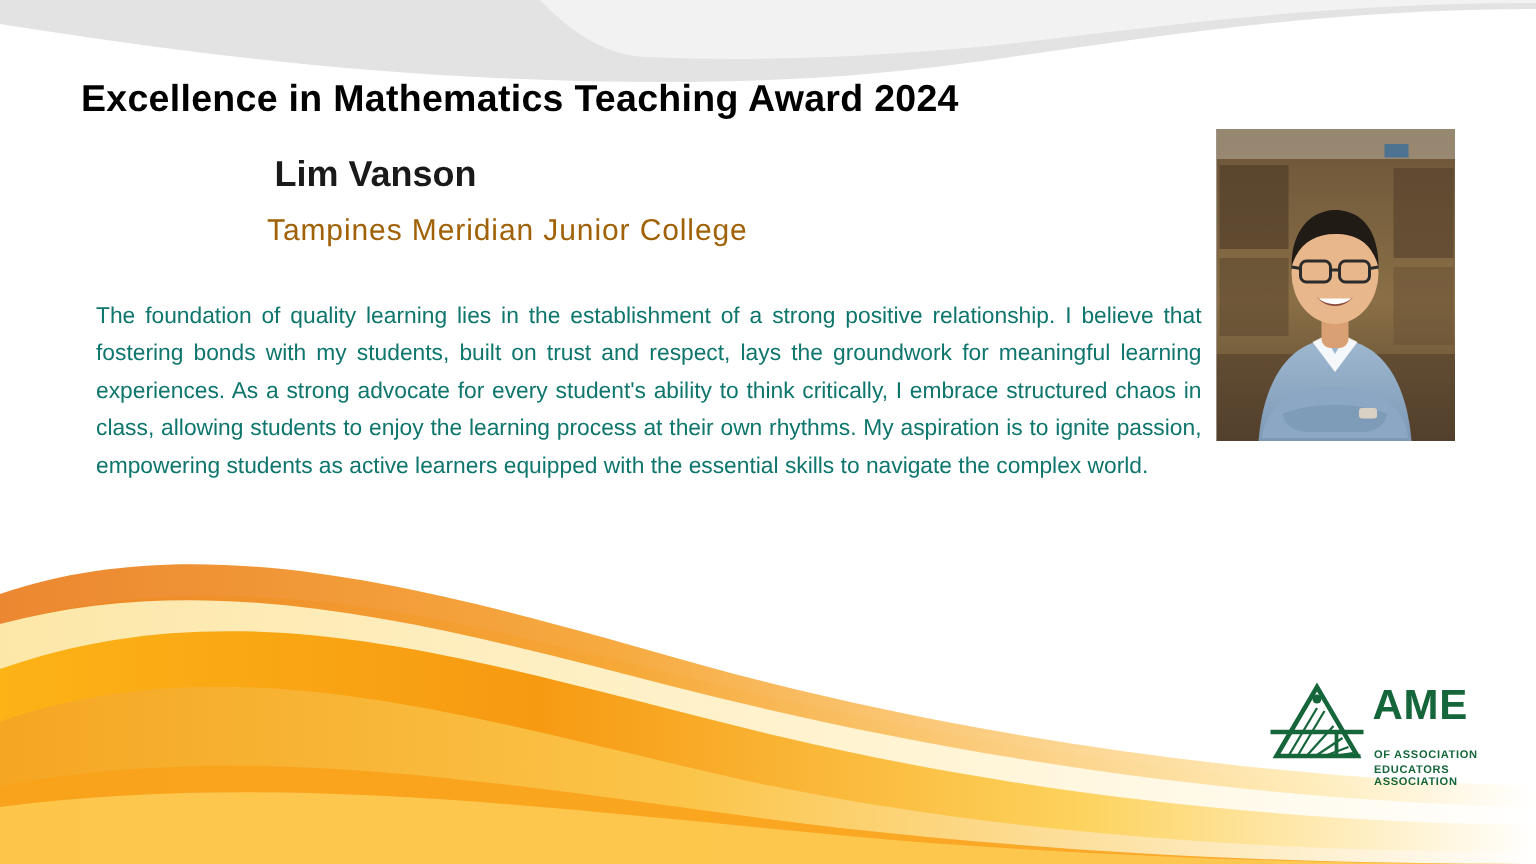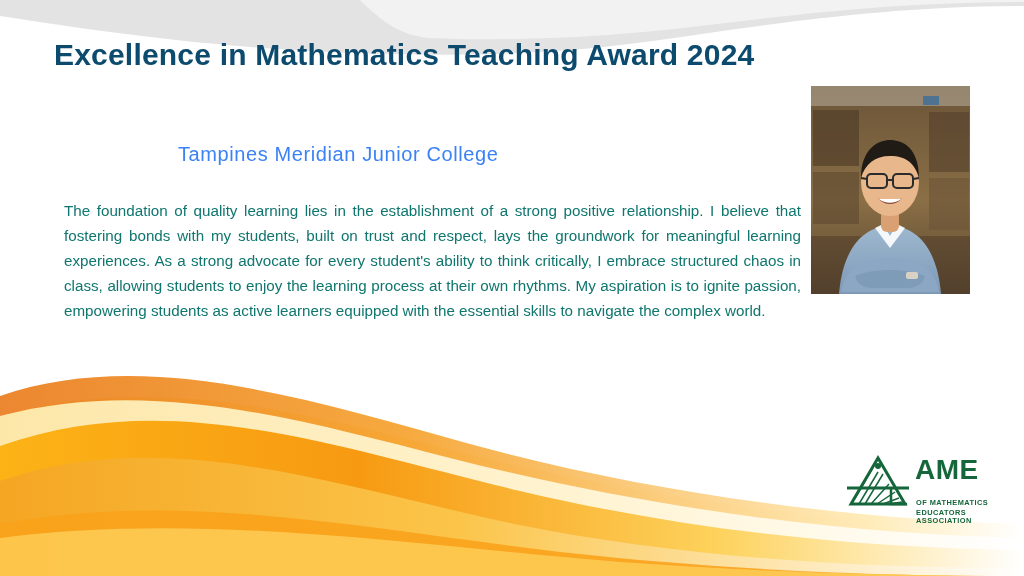--- a/index.html
+++ b/index.html
@@ -39,24 +39,24 @@
     bottom: 0;
     width: 1024px;
     height: 300px;
     pointer-events: none;
   }
 
   
   .award-title {
     position: absolute;
     left: 54px;
-    top: 38px;
-    font-size: 30px;
-    font-weight: bold;
-    color: #0c4a6e;
+    top: 52px;
+    font-size: 25px;
+    font-weight: bold;
+    color: #000000;
     letter-spacing: 0.2px;
     white-space: nowrap;
   }
 
   
   .recipient-name {
     position: absolute;
     left: 183px;
     top: 103px;
     font-size: 24px;
@@ -64,21 +64,21 @@
     color: #1a1a1a;
     white-space: nowrap;
   }
 
   
   .school-name {
     position: absolute;
     left: 178px;
     top: 143px;
     font-size: 20px;
-    color: #3b82f6;
+    color: #a16207;
     letter-spacing: 0.6px;
     white-space: nowrap;
   }
 
   
   .quote {
     position: absolute;
     left: 64px;
     top: 198px;
     width: 737px;
@@ -187,20 +187,21 @@
 
     <path d="M0,120 C140,72 300,120 470,168 C640,215 840,243 1024,248 L1024,262 C830,258 630,228 450,182 C300,144 150,100 0,140 Z" fill="url(#g3)" opacity="0.85"></path>
 
     <path d="M0,248 C180,214 360,252 560,276 C740,296 900,300 1024,300 L0,300 Z" fill="#f9a21b" opacity="0.9"></path>
 
     <path d="M0,262 C200,236 400,268 620,286 C790,298 920,300 1024,300 L0,300 Z" fill="#fdd25c" opacity="0.75"></path>
   </svg>
 
   <div class="award-title">Excellence in Mathematics Teaching Award 2024</div>
 
+  <div class="recipient-name">Lim Vanson</div>
 
   <div class="school-name">Tampines Meridian Junior College</div>
 
   <div class="quote">The foundation of quality learning lies in the establishment of a strong positive relationship. I believe that fostering bonds with my students, built on trust and respect, lays the groundwork for meaningful learning experiences. As a strong advocate for every student's ability to think critically, I embrace structured chaos in class, allowing students to enjoy the learning process at their own rhythms. My aspiration is to ignite passion, empowering students as active learners equipped with the essential skills to navigate the complex world.</div>
 
   <div class="portrait">
     <svg width="159" height="208" viewBox="0 0 159 208">
       <defs>
         <linearGradient id="bg" x1="0" y1="0" x2="0" y2="1">
           <stop offset="0%" stop-color="#6b5438"></stop>
@@ -264,17 +265,17 @@
         <line x1="44" y1="52" x2="57" y2="50"></line>
       </g>
 
       <line x1="2" y1="36" x2="64" y2="36" stroke="#15663a" stroke-width="3"></line>
 
       <path d="M46,36 L46,52 L62,52" fill="none" stroke="#15663a" stroke-width="2.5"></path>
       <circle cx="33" cy="14" r="3" fill="#15663a"></circle>
     </svg>
     <div class="ame-text">AME</div>
     <div class="sub1">ASSOCIATION</div>
-    <div class="sub2">OF MATHEMATICS</div>
+    <div class="sub2">OF ASSOCIATION</div>
     <div class="sub3">EDUCATORS</div>
   </div>
 
 </div>
 
 </body></html>

